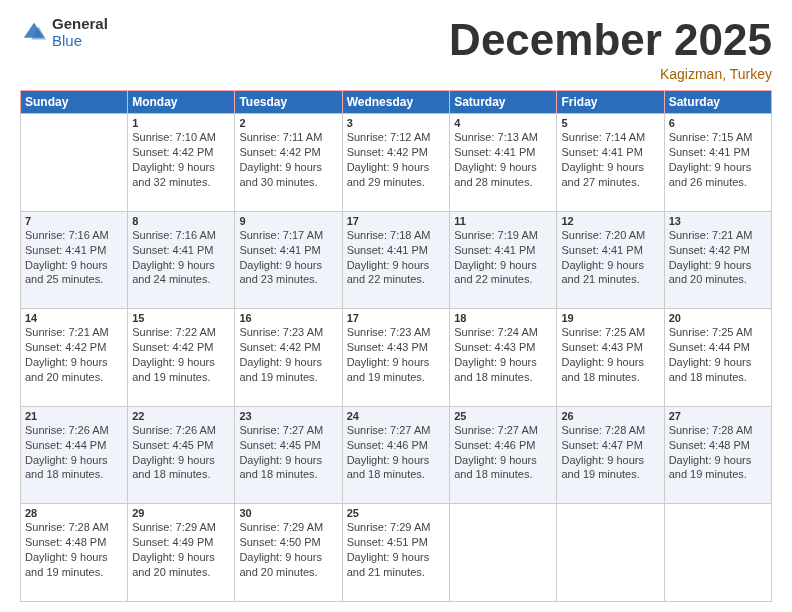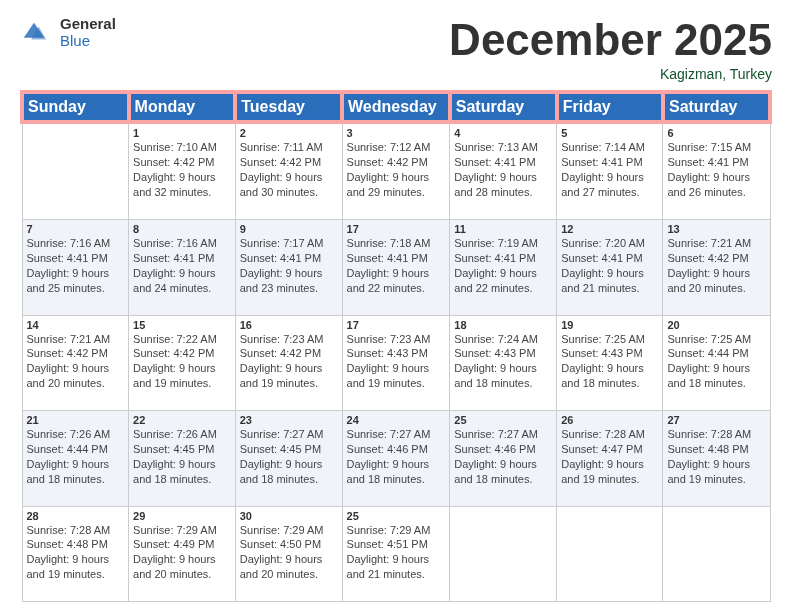--- a/index.html
+++ b/index.html
@@ -19,21 +19,21 @@
     }
     .header {
       display: flex;
       justify-content: space-between;
       align-items: flex-start;
       margin-bottom: 8px;
     }
     .logo {
       display: flex;
       align-items: center;
-      gap: 12px;
+      gap: 4px;
     }
     .logo-text {
       display: flex;
       flex-direction: column;
       line-height: 1.1;
     }
     .logo-general {
       font-size: 15px;
       font-weight: bold;
       color: #333;
@@ -51,36 +51,36 @@
       text-align: right;
     }
     .month-title {
       font-size: 44px;
       font-weight: bold;
       color: #333;
       line-height: 1.1;
     }
     .subtitle {
       font-size: 14px;
-      color: #14532d;
+      color: #a16207;
       margin-top: 2px;
     }
     .calendar-table {
       width: 100%;
       border-collapse: collapse;
       flex: 1;
     }
     .calendar-table th {
       background: #2a6ebb;
       color: #fff;
-      font-size: 16px;
+      font-size: 12px;
       font-weight: bold;
       padding: 4px 4px;
       text-align: left;
-      border: 4px solid #fca5a5;
+      border: 1px solid #fca5a5;
     }
     .calendar-table td {
       border: 1px solid #ccc;
       vertical-align: top;
       padding: 3px 4px;
       width: 108px;
       background: #fff;
       font-size: 9.5px;
       color: #333;
     }

